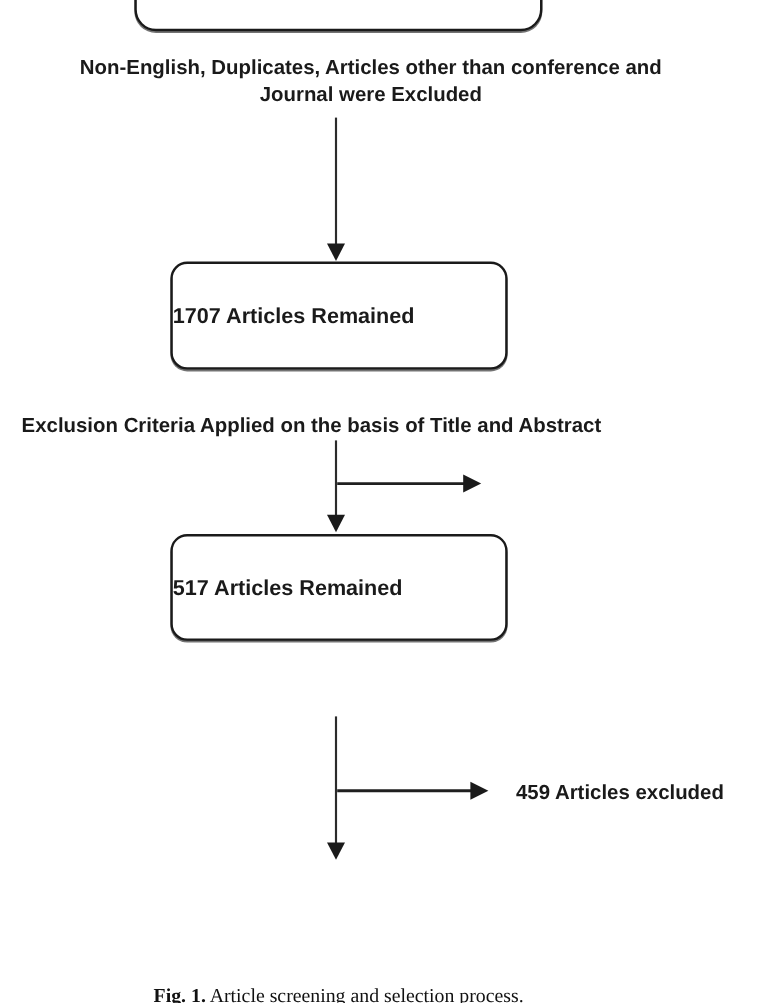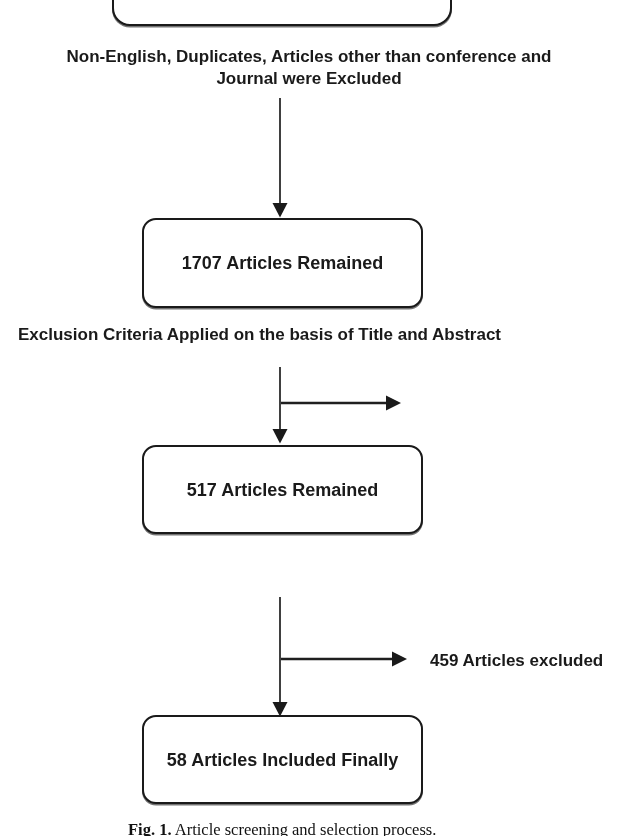--- a/index.html
+++ b/index.html
@@ -24,21 +24,20 @@
     height: 836px;
     pointer-events: none;
   }
   .node {
     position: absolute;
     background: #ffffff;
     border: 2px solid #1a1a1a;
     border-radius: 14px;
     display: flex;
     align-items: center;
-    justify-content: center;
     text-align: center;
     font-weight: bold;
     font-size: 18px;
     line-height: 22px;
     box-shadow: 0 1.5px 0 rgba(0,0,0,0.55);
   }
   .node-top {
     left: 112px;
     top: -34px;
     width: 336px;
@@ -56,21 +55,21 @@
     line-height: 22px;
     white-space: pre-line;
   }
   .note-center {
     left: 0;
     top: 46px;
     width: 562px;
     text-align: center;
     padding-left: 28px;
   }
-  .note-criteria-1 { left: 18px; top: 324px; }
+  .note-criteria-1 { left: 18px; top: 344px; }
   .note-criteria-2 { left: 4px;  top: 557px; }
 
   .branch-label {
     position: absolute;
     font-weight: bold;
     font-size: 17px;
     line-height: 20px;
     white-space: nowrap;
   }
   .branch-label-1 { left: 422px; top: 395px; }
@@ -132,21 +131,18 @@
   <div class="note note-criteria-1">Exclusion Criteria Applied on the basis of Title and Abstract</div>
 
 
   <div class="node node-517">
     <span>517 Articles Remained</span>
   </div>
 
 
   <div class="branch-label branch-label-2">459 Articles excluded</div>
 
-  <div class="node node-58">
-    <span>58 Articles Included Finally</span>
-  </div>
 
   <div class="caption">
     <span class="fig-label">Fig. 1.</span><span> Article screening and selection process.</span>
   </div>
 
 </div>
 
 </body></html>

